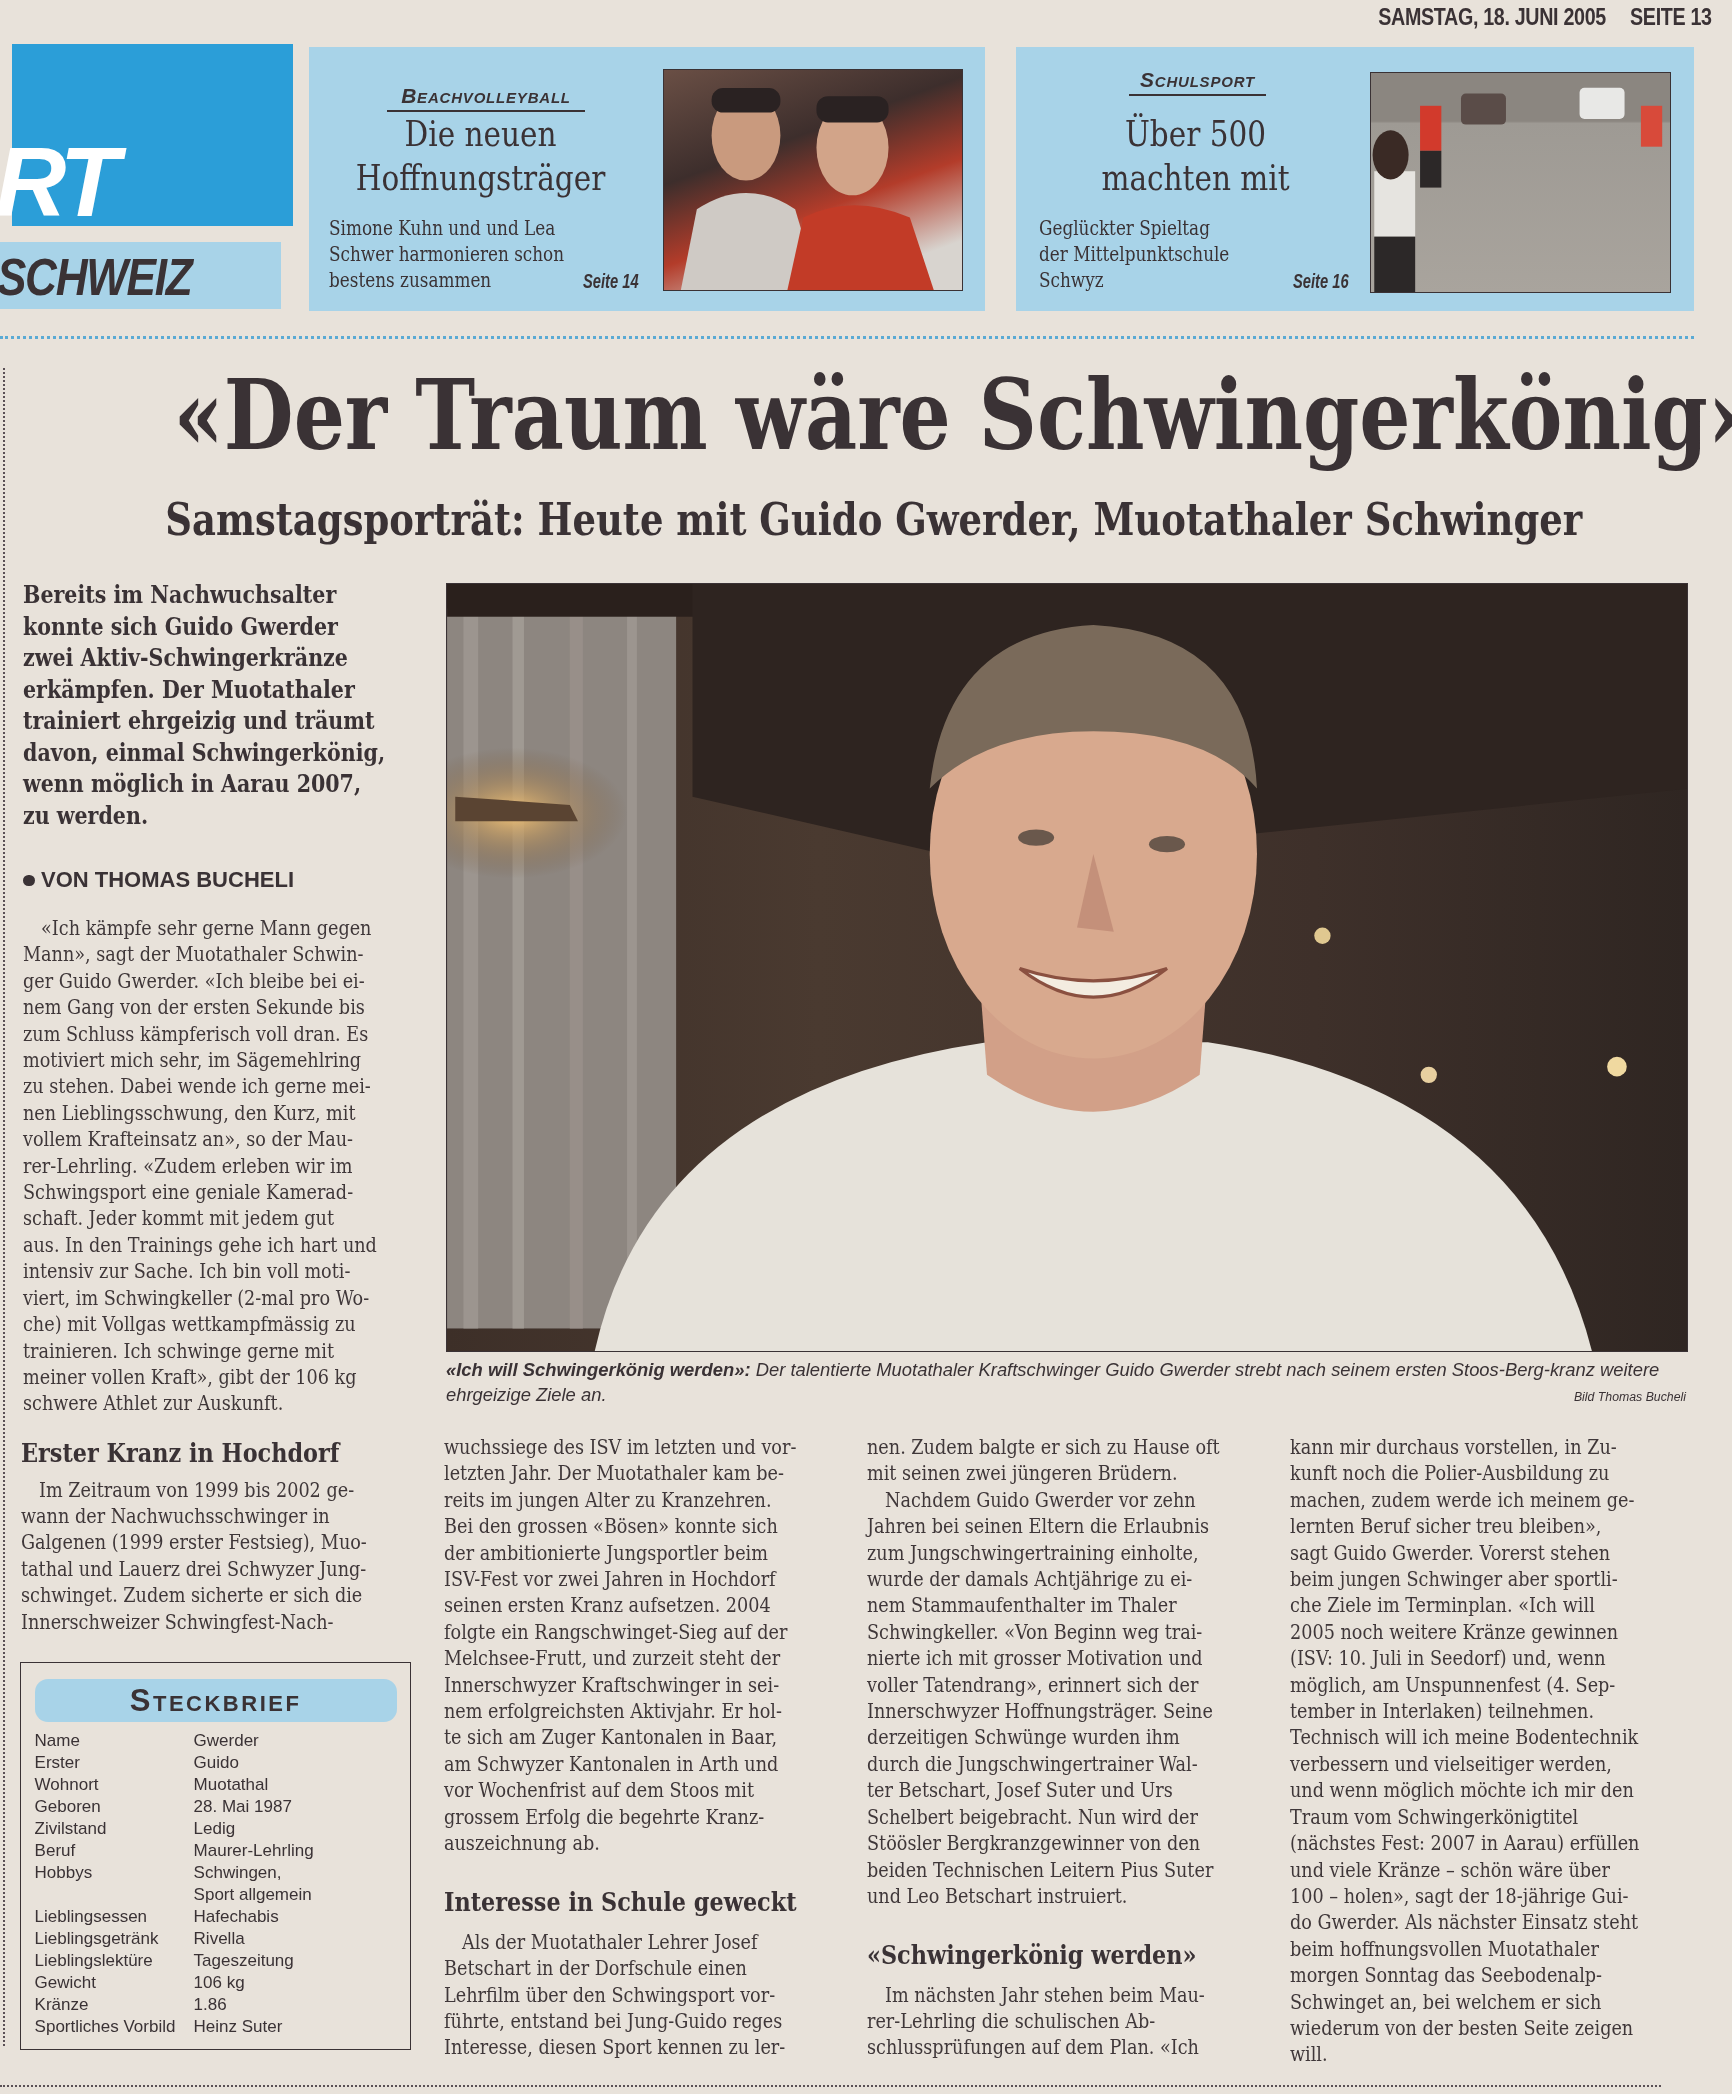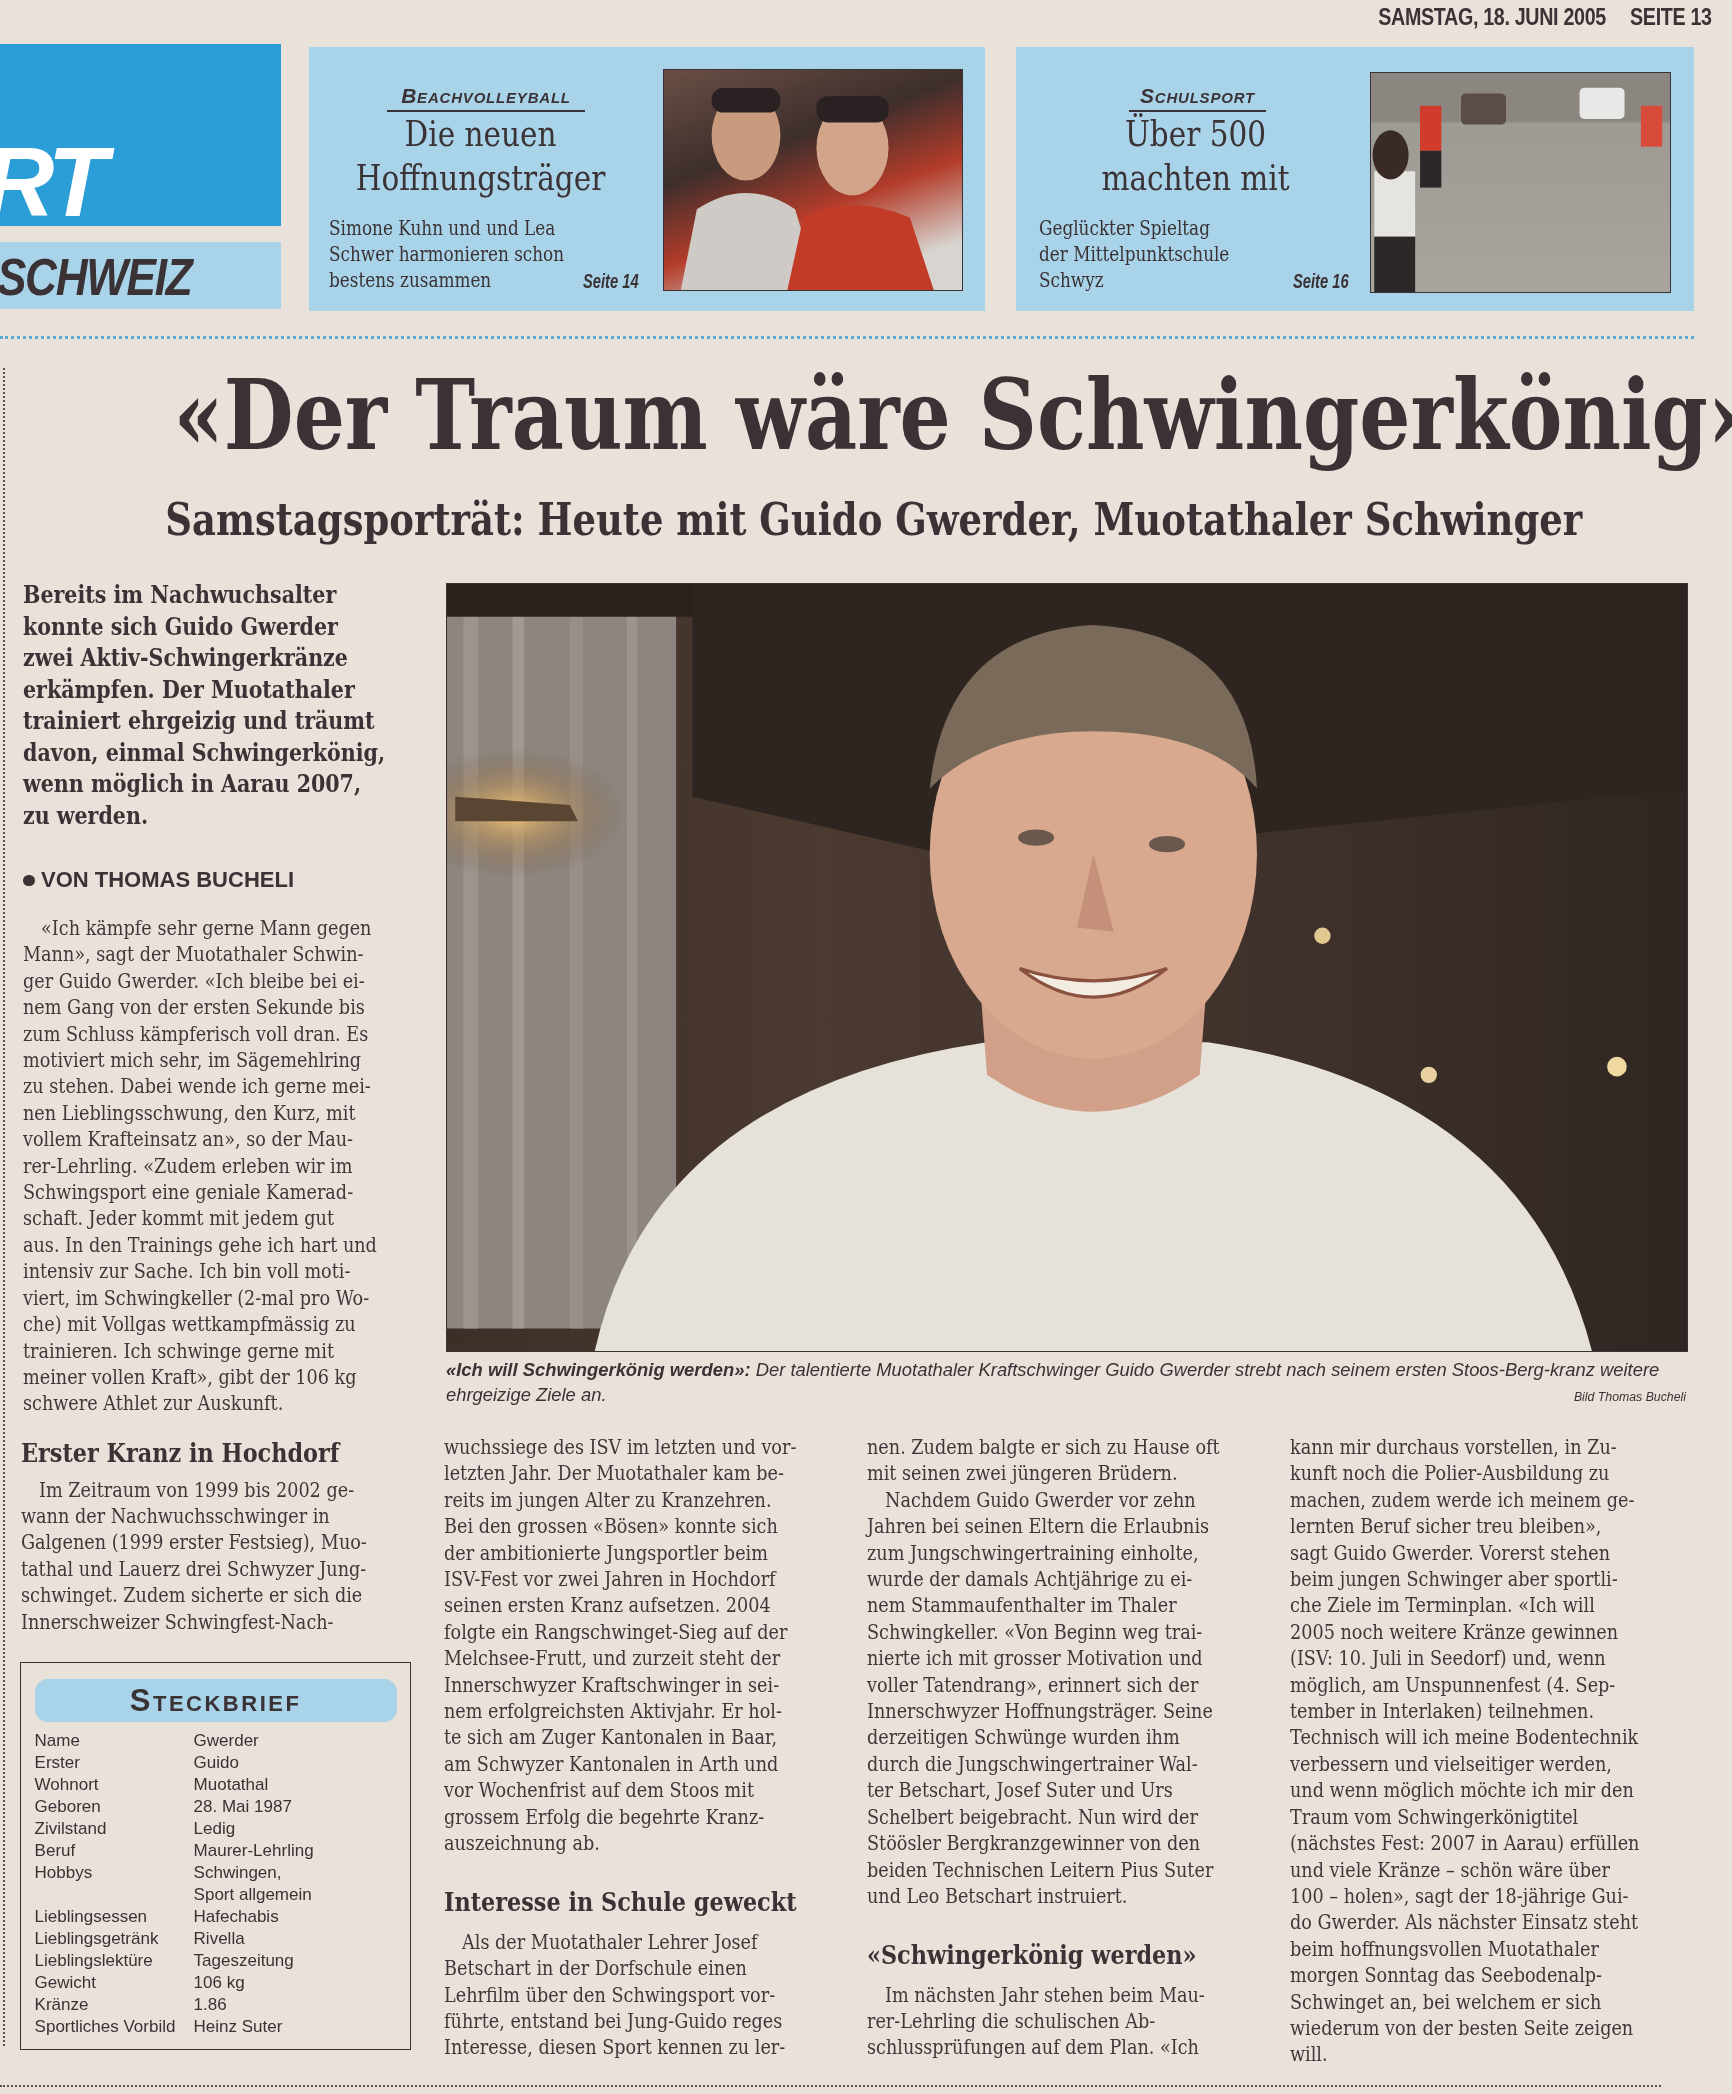--- a/index.html
+++ b/index.html
@@ -18,21 +18,21 @@
     left: 1309px; top: 3.3px; width: 385px; text-align: right;
     font-family: "Liberation Sans", sans-serif; font-weight: bold;
     font-size: 24px; letter-spacing: -0.4px; color: #3a3235;
     transform: scaleX(0.82); transform-origin: right top;
     white-space: nowrap;
   }
   .dateline .sep { display: inline-block; width: 29.5px; }
 
   
   .logo-top {
-    left: 0; top: 44px; width: 281px; height: 182px;
+    left: 12px; top: 44px; width: 281px; height: 182px;
     background: #2b9ed8;
   }
   .logo-top .rt {
     position: absolute; left: -16.4px; top: 82px;
     font-family: "Liberation Sans", sans-serif; font-weight: bold; font-style: italic;
     font-size: 98px; color: #fff; letter-spacing: -4.9px;
   }
   .logo-bottom {
     left: 0; top: 242px; width: 281px; height: 67px;
     background: #a8d3e8;
@@ -201,21 +201,21 @@
       <rect x="58" y="22" width="84" height="30" rx="14" fill="#2a2222"></rect>
       <ellipse cx="230" cy="95" rx="44" ry="58" fill="#d2a489"></ellipse>
       <rect x="186" y="32" width="88" height="32" rx="14" fill="#2a2222"></rect>
       <path d="M20 271 L40 170 Q100 130 160 170 L190 271 Z" fill="#cfcac5"></path>
       <path d="M150 271 L170 180 Q230 150 300 180 L330 271 Z" fill="#c23b27"></path>
     </svg>
   </div>
 </div>
 
 <div class="abs teaser" style="left:1016px; width:678px;">
-  <div class="kicker" style="left:113px; top:37px; width:137px;">Schulsport</div>
+  <div class="kicker" style="left:113px; top:21px; width:137px;">Schulsport</div>
   <div class="head" style="left:16.4px; top:65px; width:327px;">
     <div>Über 500</div>
     <div>machten mit</div>
   </div>
   <div class="sub" style="left:23px; top:169px;">
     <div>Geglückter Spieltag</div>
     <div>der Mittelpunktschule</div>
     <div>Schwyz</div>
   </div>
   <div class="pageref" style="left:277px; top:223px;">Seite 16</div>

